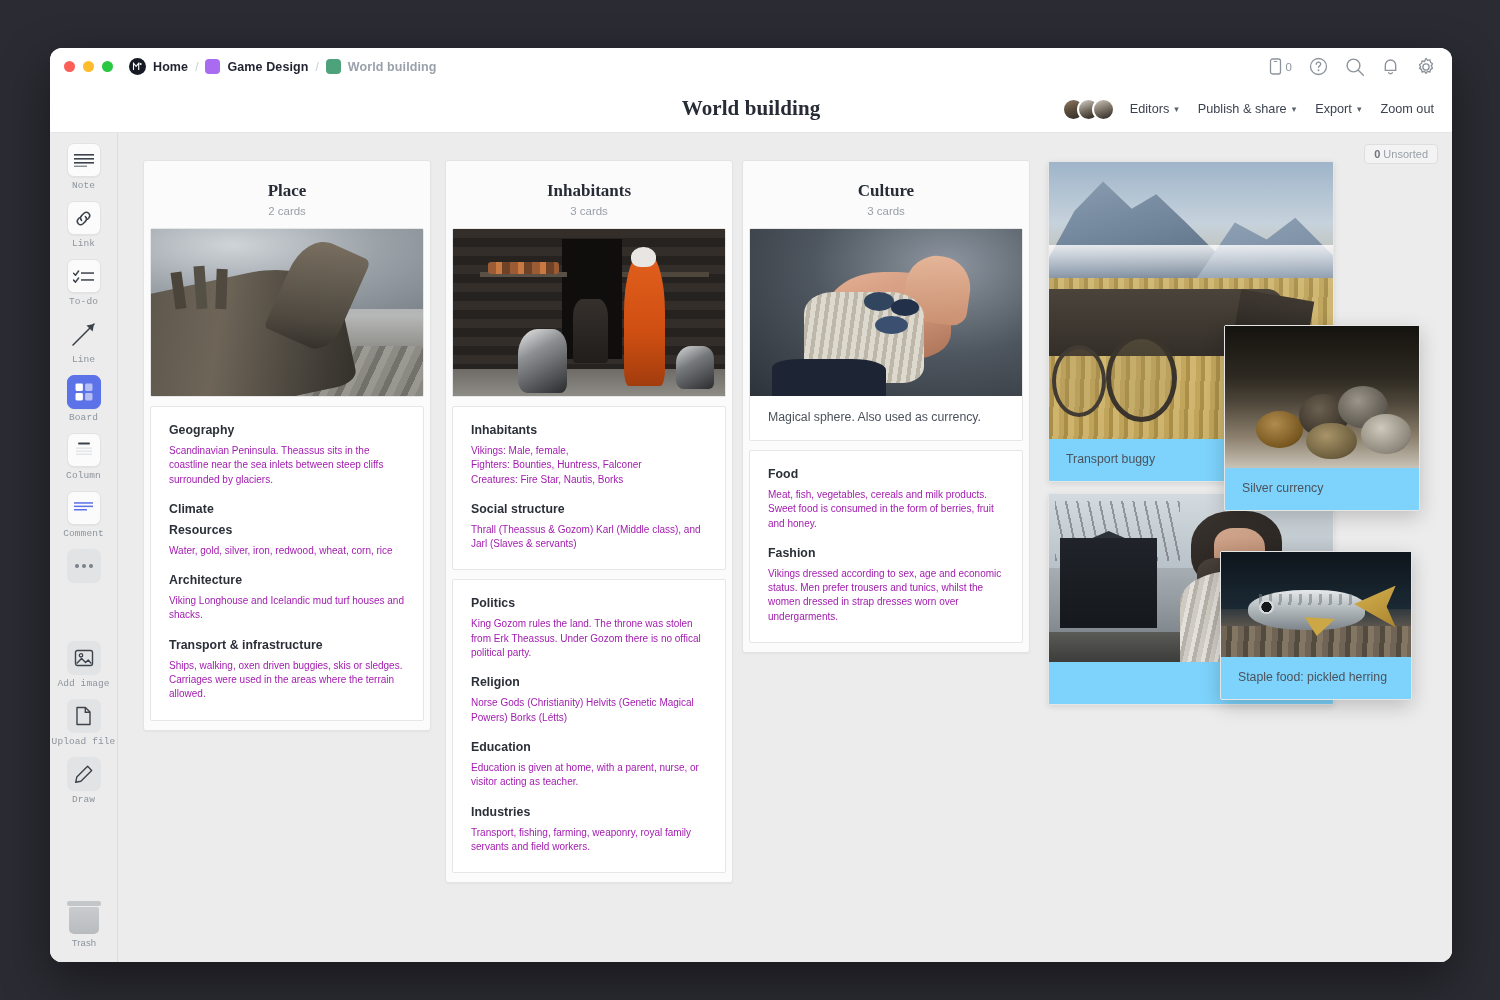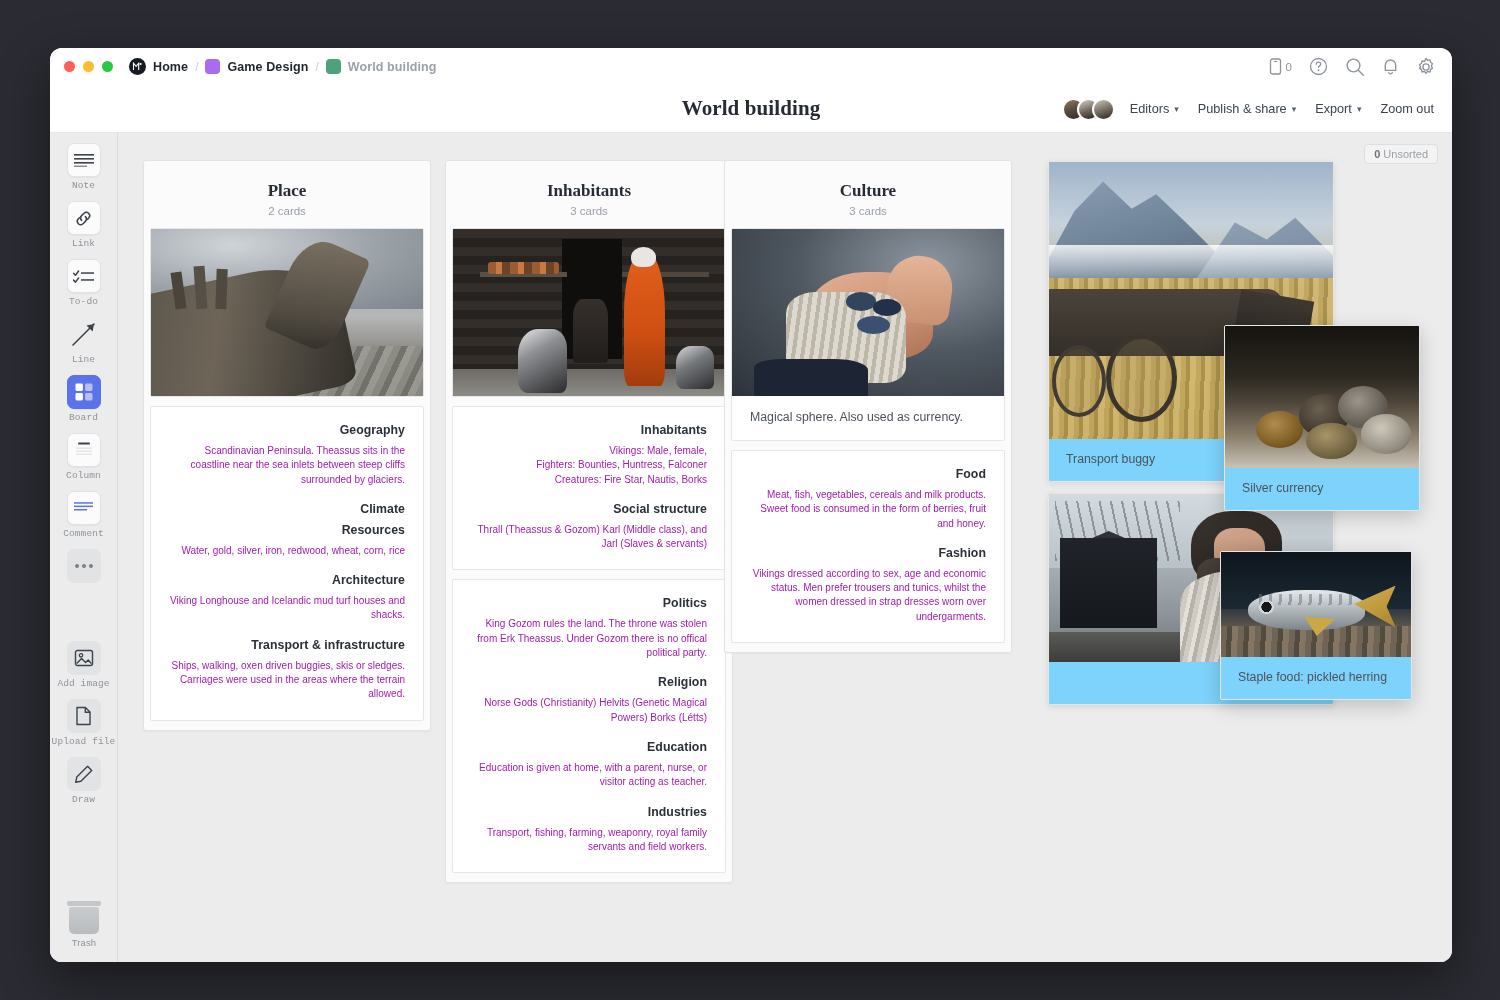--- a/index.html
+++ b/index.html
@@ -141,21 +141,21 @@
     font-size: 17px; font-weight: 700; color: #262b35;
   }
   .col-count { font-size: 11.5px; color: #9aa0a8; margin-top: 4px; }
 
   .card {
     background: #fff; border: 1px solid #e6e6e6; border-radius: 2px;
     margin-bottom: 9px; overflow: hidden;
   }
   .card:last-child { margin-bottom: 0; }
   .card-img { width: 100%; display: block; position: relative; }
-  .card-body { padding: 16px 18px 18px; text-align: right; }
+  .card-body { padding: 16px 18px 18px; }
   .fld-h {
     font-size: 12.3px; font-weight: 700; color: #2a2f38;
     margin-bottom: 7px; letter-spacing: .05px;
   }
   .fld-p {
     font-size: 10px; color: #a21caf; line-height: 1.43;
     margin-bottom: 15px; white-space: pre-line;
   }
   .fld-p:last-child { margin-bottom: 0; }
   .card-caption { padding: 14px 18px 16px; font-size: 12.3px; color: #4c525b; }
@@ -607,21 +607,21 @@
               <div class="fld-h">Religion</div>
               <div class="fld-p">Norse Gods (Christianity) Helvits (Genetic Magical Powers) Borks (Létts)</div>
               <div class="fld-h">Education</div>
               <div class="fld-p">Education is given at home, with a parent, nurse, or visitor acting as teacher.</div>
               <div class="fld-h">Industries</div>
               <div class="fld-p">Transport, fishing, farming, weaponry, royal family servants and field workers.</div>
             </div>
           </div>
         </div>
 
-        <div class="col" style="left:606px;">
+        <div class="col" style="left:624px;">
           <div class="col-head">
             <div class="col-title">Culture</div>
             <div class="col-count">3 cards</div>
           </div>
           <div class="card">
             <div class="card-img photo ph-hand" style="height:167px">
               <i class="blur"></i>
                 <i class="palm"></i>
                 <i class="fing"></i>
                 <i class="mitt"></i>

